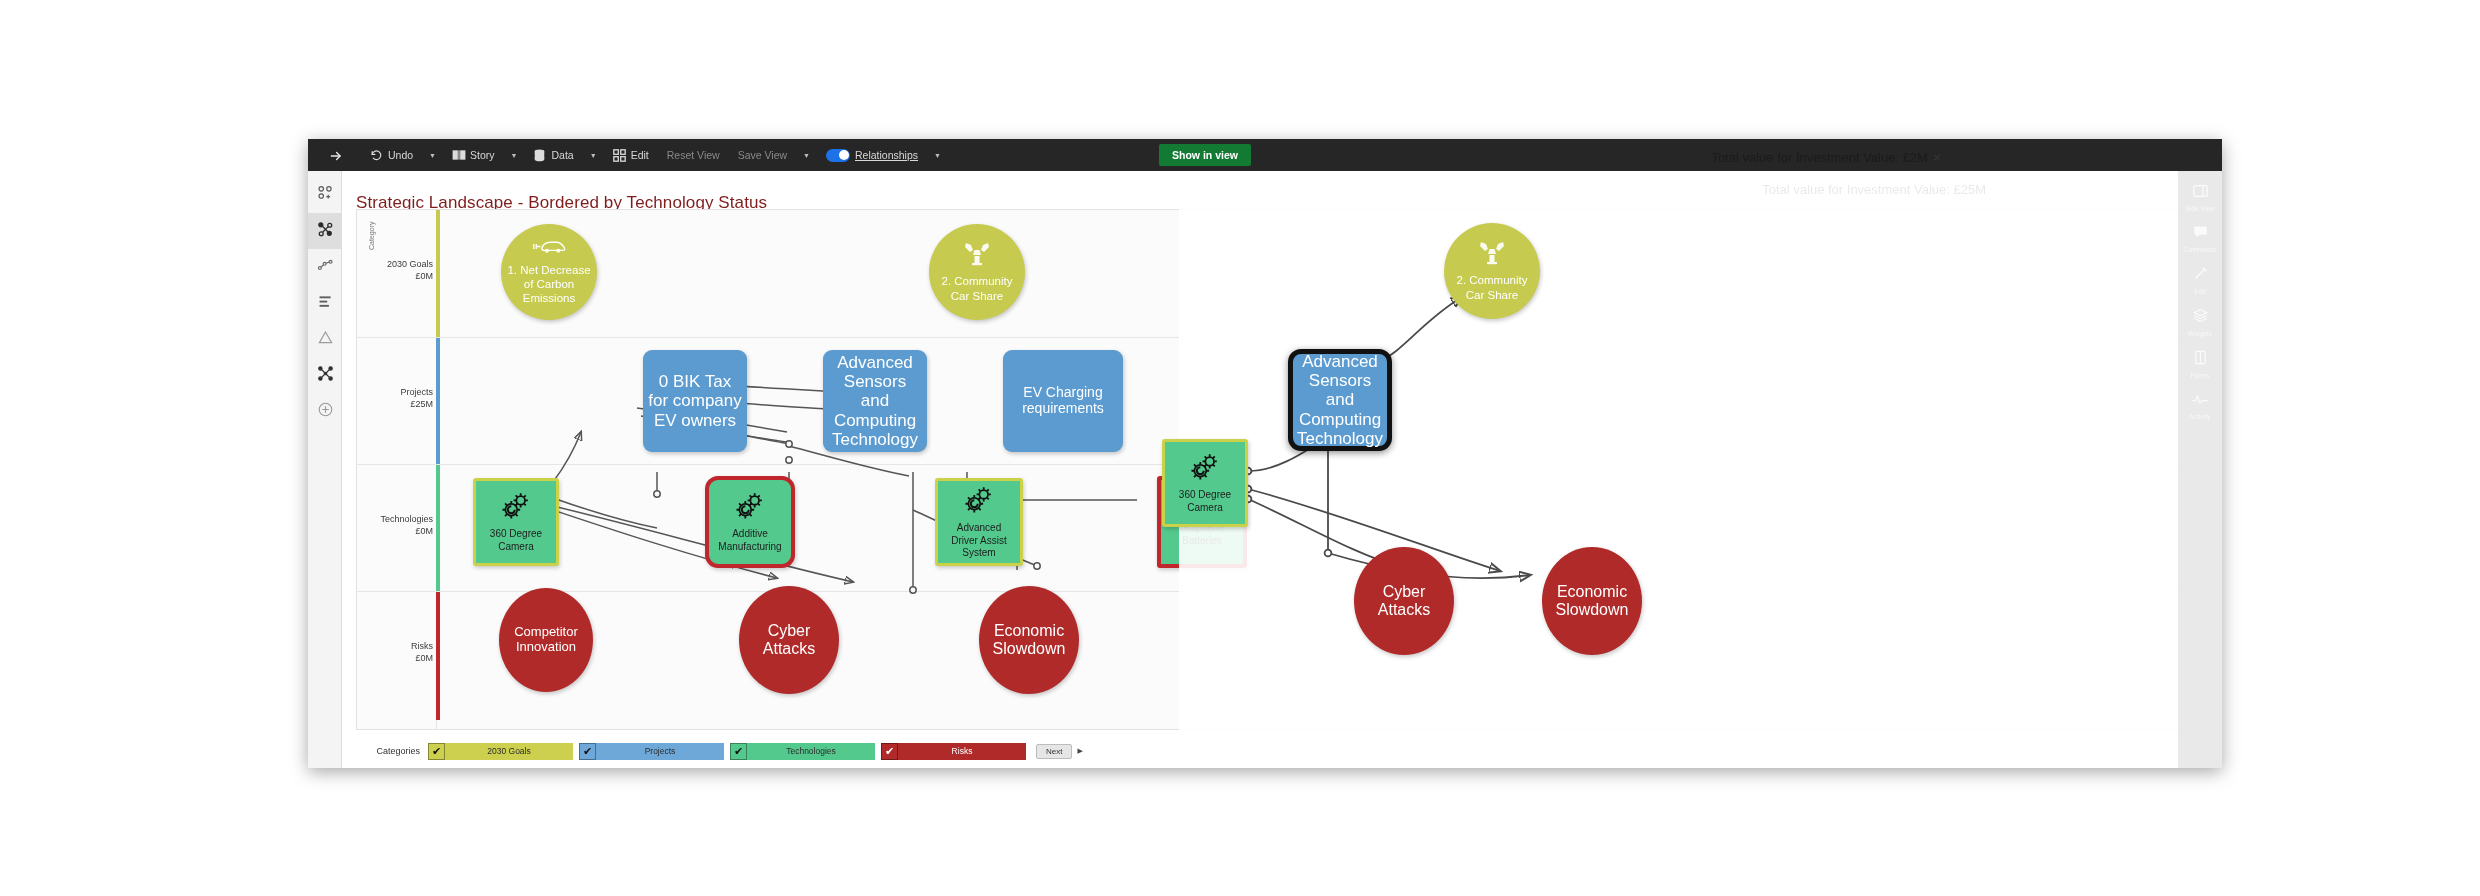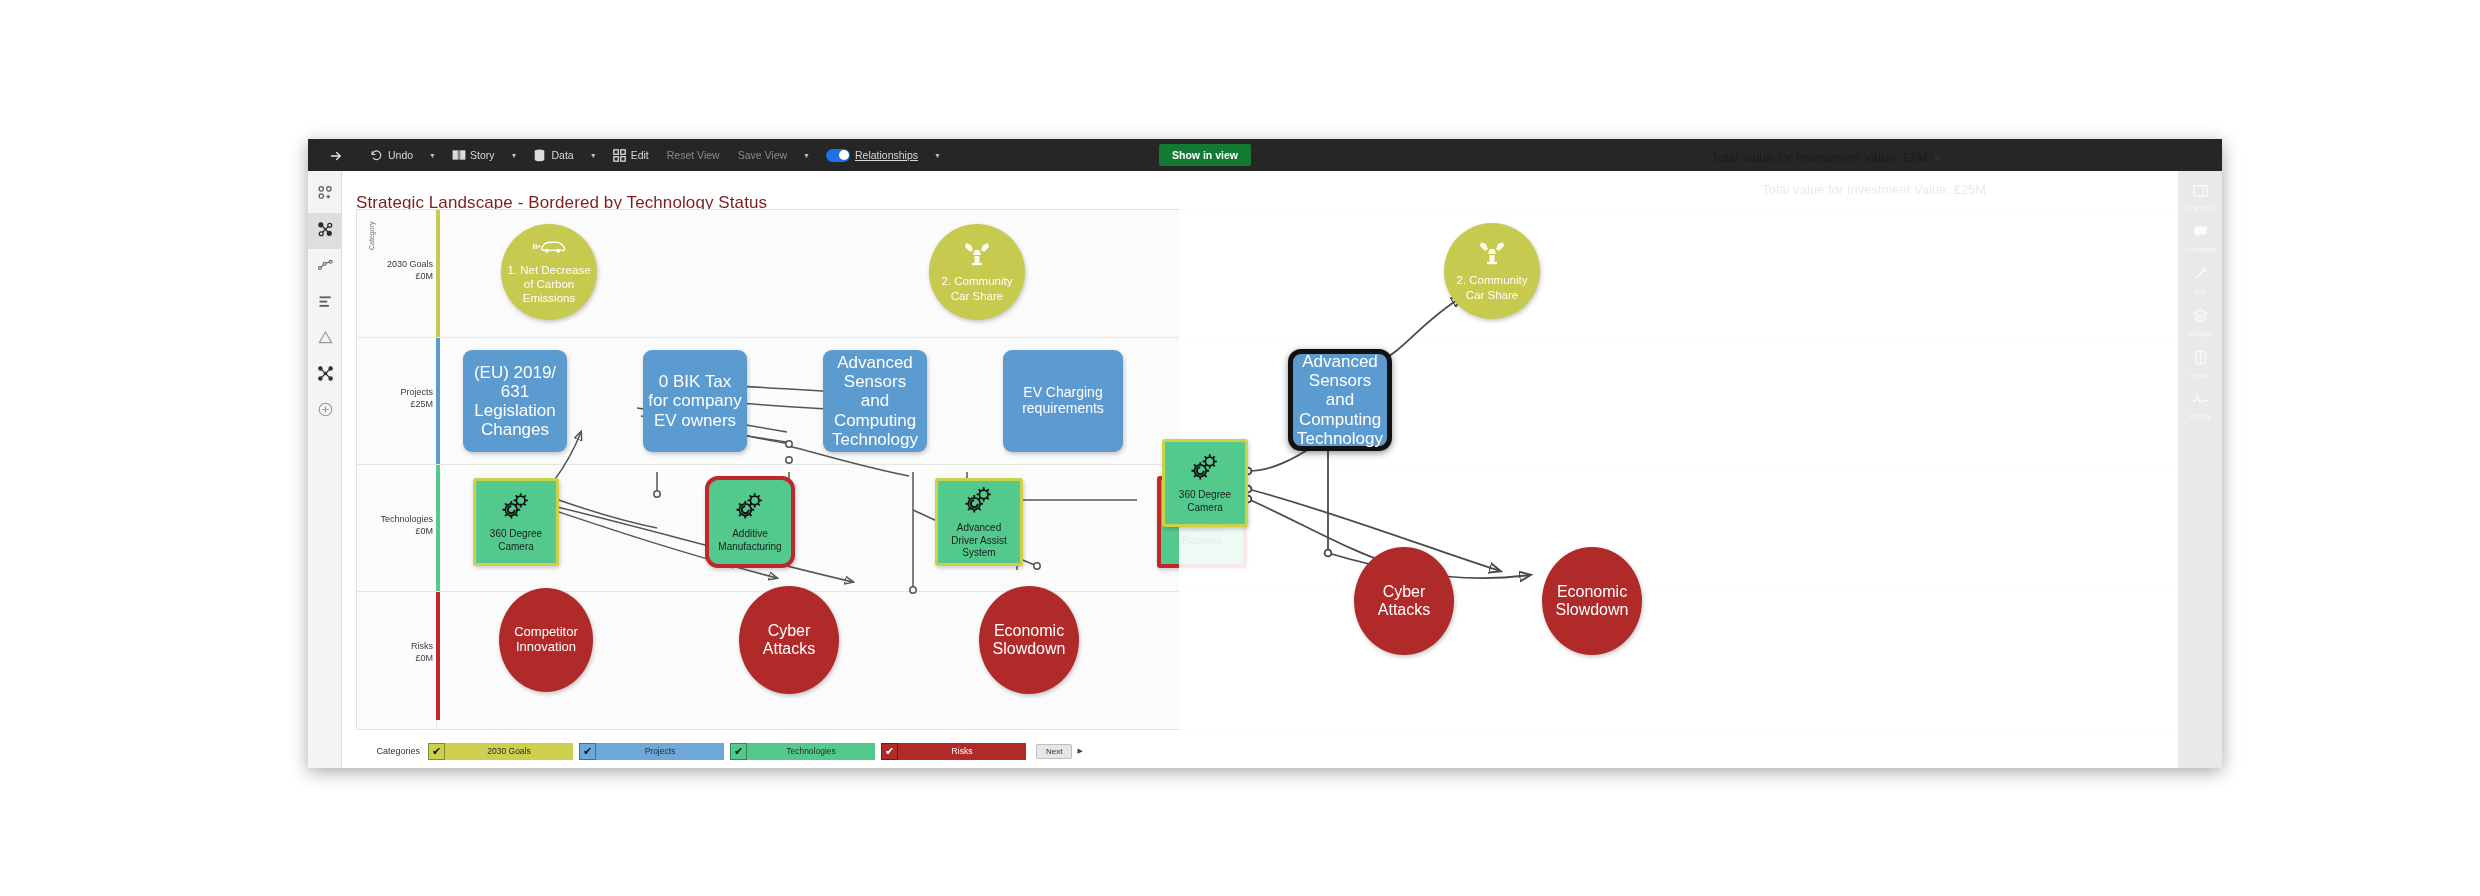--- a/index.html
+++ b/index.html
@@ -388,23 +388,20 @@
               <path d="M4 2 L9 4 L11 9 L8 11 L3 6 Z"></path>
                 <path d="M26 2 L21 4 L19 9 L22 11 L27 6 Z"></path>
               <path d="M12.5 9 h5 l1.5 5 h-8 Z"></path>
                 <rect x="12.5" y="15" width="5" height="7"></rect>
               <rect x="10" y="22" width="10" height="2.2"></rect>
               </svg>
           </span>
           <span class="nlabel">2. Community Car Share</span>
         </div>
 
-        <div class="node rect proj" style="left:106px;top:140px;width:104px;height:102px;">
-          <span class="nlabel">(EU) 2019/ 631 Legislation Changes</span>
-        </div>
         <div class="node rect proj" style="left:286px;top:140px;width:104px;height:102px;">
           <span class="nlabel">0 BIK Tax for company EV owners</span>
         </div>
         <div class="node rect proj" style="left:466px;top:140px;width:104px;height:102px;">
           <span class="nlabel">Advanced Sensors and Computing Technology</span>
         </div>
         <div class="node rect proj" style="left:646px;top:140px;width:120px;height:102px;font-size:14px;">
           <span class="nlabel">EV Charging requirements</span>
         </div>
 

